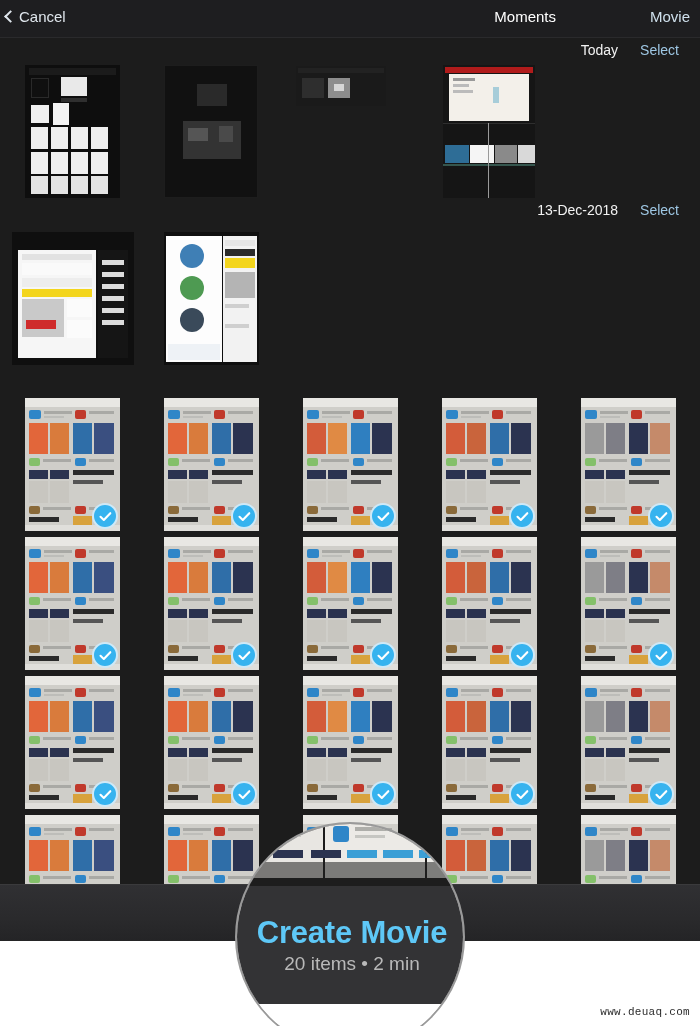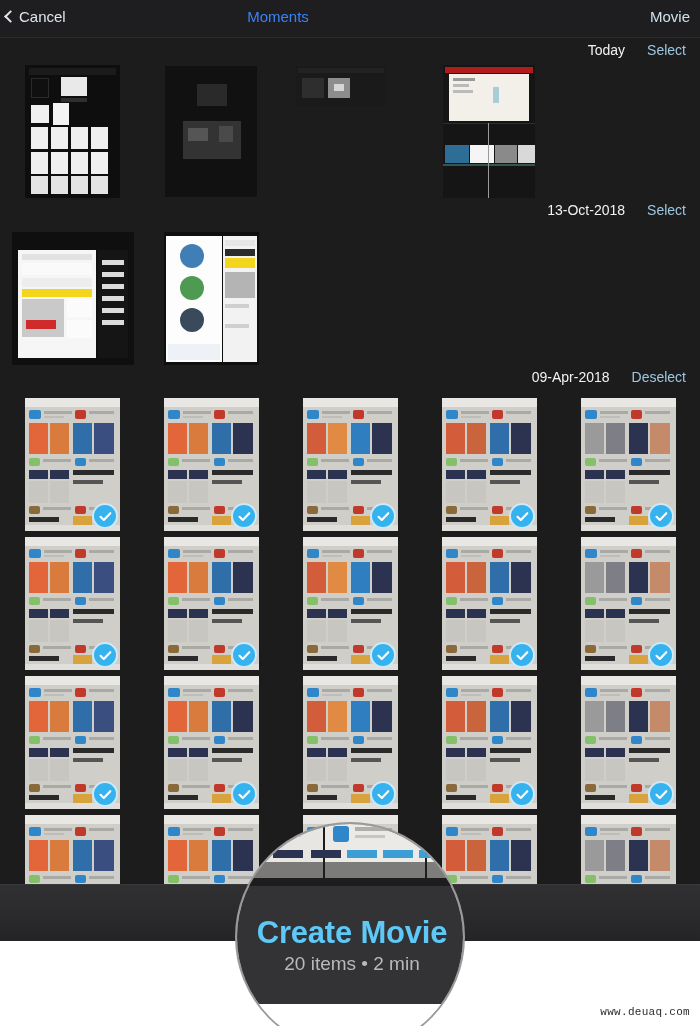--- a/index.html
+++ b/index.html
@@ -37,34 +37,34 @@
   .chev {
     display: inline-block;
     width: 9px; height: 9px;
     border-left: 2px solid #dfe6ec;
     border-bottom: 2px solid #dfe6ec;
     transform: rotate(45deg);
     margin-right: 1px;
   }
   .nav-title {
     position: absolute; left: 0; top: 8px;
-    width: 556px; text-align: center;
-    color: #3b82f6; font-size: 15px;
+    width: 556px; text-align: right;
+    color: #ffffff; font-size: 15px;
   }
   .nav-cancel {
     position: absolute; right: 10px; top: 8px;
     color: #cfe0ec; font-size: 15px;
   }
 
   
   .sec-head {
     position: absolute; right: 0;
     width: 700px; height: 28px;
     display: flex; justify-content: flex-end; align-items: center;
-    gap: 22px; padding-right: 14px;
+    gap: 22px; padding-right: 21px;
   }
   .sec-date { color: #f2f2f2; font-size: 14px; }
   .sec-action { color: #9ec7e4; font-size: 14px; }
 
   
   .thumb {
     position: absolute;
     background: #151515;
     overflow: hidden;
   }
@@ -207,21 +207,21 @@
         <div class="bar" style="left:2px;top:80px;width:24px;height:18px;background:#2e6d96;"></div>
         <div class="bar" style="left:27px;top:80px;width:24px;height:18px;background:#f5f5f5;"></div>
         <div class="bar" style="left:52px;top:80px;width:22px;height:18px;background:#8a8a8a;"></div>
         <div class="bar" style="left:75px;top:80px;width:17px;height:18px;background:#d9d9d9;"></div>
         <div class="bar" style="left:0px;top:99px;width:92px;height:2px;background:#35564e;"></div>
         <div class="bar" style="left:45px;top:58px;width:1px;height:75px;background:#9a9a9a;"></div>
       </div>
     </div>
 
     <div class="sec-head" style="top:196px;">
-      <span class="sec-date">13-Oct-2018</span>
+      <span class="sec-date">13-Dec-2018</span>
       <span class="sec-action">Select</span>
     </div>
 
     <div class="thumb" style="left:12px; top:232px; width:122px; height:133px; background:#0f0f0f;">
       <div class="fui">
         <div class="bar" style="left:6px;top:18px;width:78px;height:108px;background:#f6f6f6;"></div>
         <div class="bar" style="left:10px;top:22px;width:70px;height:6px;background:#e2e2e2;"></div>
         <div class="bar" style="left:10px;top:31px;width:70px;height:12px;background:#fafafa;"></div>
         <div class="bar" style="left:10px;top:46px;width:70px;height:9px;background:#ededed;"></div>
         <div class="bar" style="left:10px;top:57px;width:70px;height:8px;background:#f3d51c;"></div>
@@ -249,24 +249,20 @@
         <div class="bar" style="left:59px;top:4px;width:34px;height:126px;background:#f2f2f2;"></div>
         <div class="bar" style="left:61px;top:8px;width:30px;height:6px;background:#e6e6e6;"></div>
         <div class="bar" style="left:61px;top:17px;width:30px;height:7px;background:#2b2b2b;"></div>
         <div class="bar" style="left:61px;top:26px;width:30px;height:10px;background:#f3d51c;"></div>
         <div class="bar" style="left:61px;top:40px;width:30px;height:26px;background:#b4b4b4;"></div>
         <div class="bar" style="left:61px;top:72px;width:24px;height:4px;background:#cfcfcf;"></div>
         <div class="bar" style="left:61px;top:92px;width:24px;height:4px;background:#cfcfcf;"></div>
       </div>
     </div>
 
-    <div class="sec-head" style="top:363px;">
-      <span class="sec-date">09-Apr-2018</span>
-      <span class="sec-action">Deselect</span>
-    </div>
 
     <div id="grid">
         <div class="thumb" style="left: 25px; top: 398px; width: 95px; height: 133px; background: rgb(207, 206, 201);">
           <div class="fui">
             <div class="bar" style="left:0;top:0;width:100%;height:9px;background:#e8e7e3;"></div>
             <div class="bar" style="left:4px;top:12px;width:12px;height:9px;background:#2f86c8;border-radius:2px;"></div>
             <div class="bar" style="left:19px;top:13px;width:28px;height:3px;background:#a9a9a5;"></div>
             <div class="bar" style="left:19px;top:18px;width:20px;height:2px;background:#bdbdb9;"></div>
             <div class="bar" style="left:50px;top:12px;width:11px;height:9px;background:#c0392b;border-radius:2px;"></div>
             <div class="bar" style="left:64px;top:13px;width:25px;height:3px;background:#a9a9a5;"></div>

